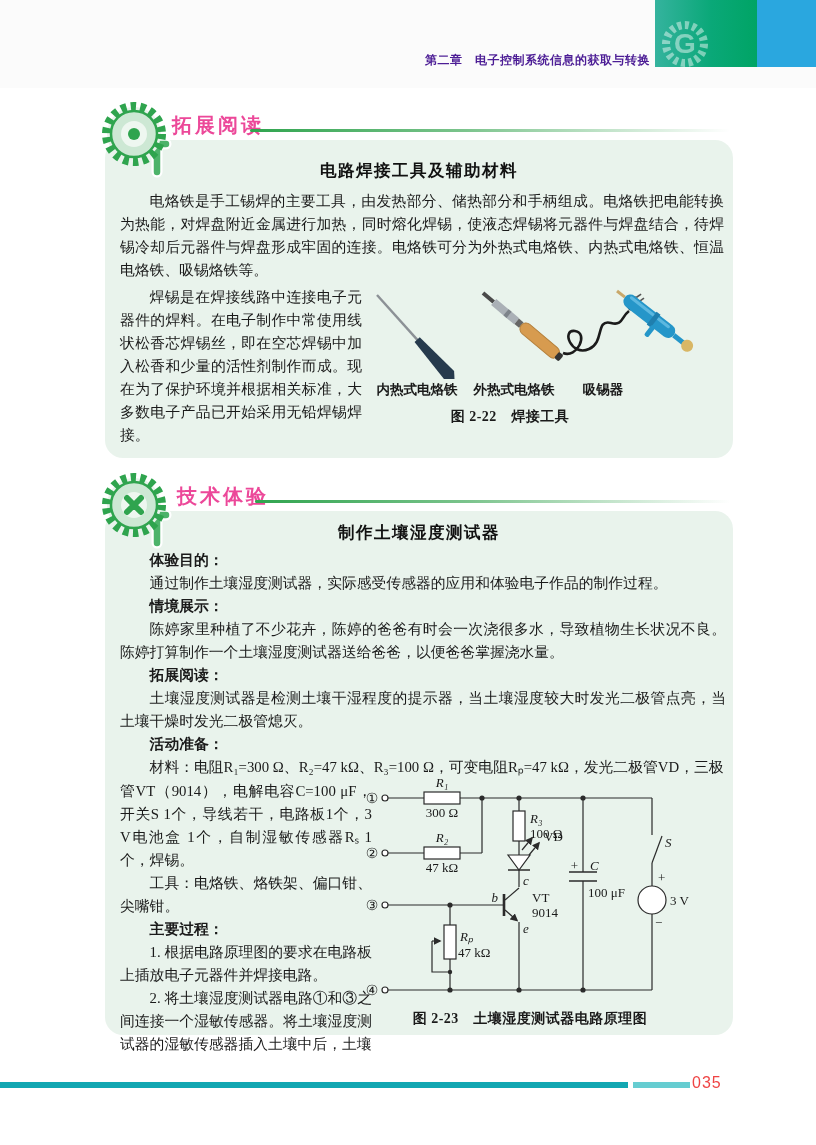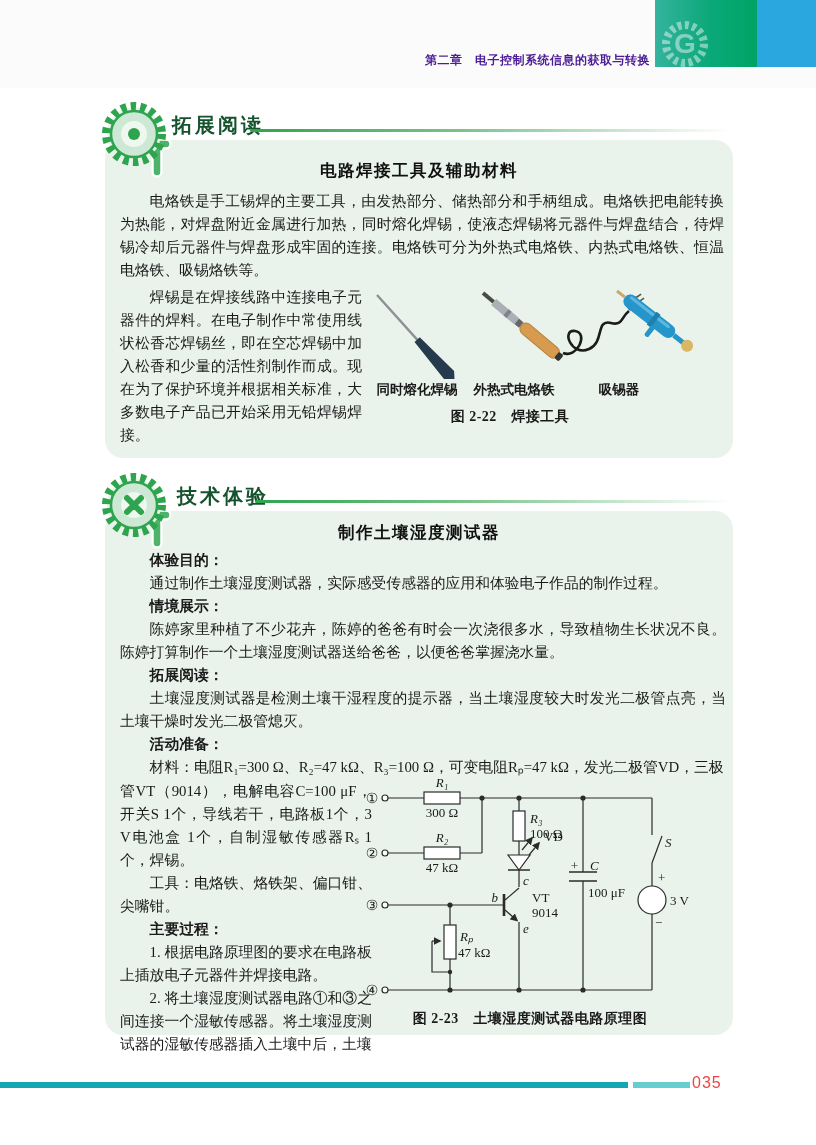--- a/index.html
+++ b/index.html
@@ -12,21 +12,21 @@
              background:linear-gradient(90deg,#35b39e 0%,#0aa878 55%,#00a465 100%);overflow:hidden;}
   .hdr-blue{left:757px;top:0;width:59px;height:67px;background:#2aa7df;}
   .gwm{position:absolute;left:4px;top:18px;opacity:.45;}
   .chapter{left:0;top:52px;width:650px;text-align:right;font-family:"Liberation Sans",sans-serif;
            font-weight:700;font-size:12px;color:#4c1d95;letter-spacing:.5px;}
   
   .gbox{background:#e9f3ec;border-radius:18px;}
   .box1{left:105px;top:140px;width:628px;height:318px;}
   .box2{left:105px;top:511px;width:628px;height:524px;}
   .sec-label{font-family:"Liberation Sans",sans-serif;font-weight:800;font-size:20px;
-             color:#14532d;letter-spacing:3px;
+             color:#ec4899;letter-spacing:3px;
              text-shadow:1px 1px 0 rgba(255,255,255,.85),-1px -1px 0 rgba(255,255,255,.5);}
   .sec-line{height:3px;background:linear-gradient(90deg,#2fa44e 0%,#7cc48d 45%,rgba(233,243,236,0) 100%);
             border-radius:2px;}
   .box-title{width:628px;text-align:center;font-family:"Liberation Sans",sans-serif;
              font-weight:700;font-size:16.5px;color:#111;letter-spacing:1.5px;}
   
   .body-txt{font-size:14.8px;line-height:23px;text-align:justify;}
   .body-txt p{margin:0;text-indent:2em;}
   .noindent{text-indent:0 !important;}
   .bh{font-family:"Liberation Sans",sans-serif;font-weight:700;}
@@ -108,23 +108,23 @@
     <g transform="translate(252,8) rotate(38)">
       <rect x="0" y="-1.5" width="10" height="3" fill="#c9a86a"></rect>
       <rect x="10" y="-7" width="62" height="14" rx="7" fill="#2596c9"></rect>
       <rect x="14" y="-5" width="50" height="3" rx="1.5" fill="#5cb8e0"></rect>
       <rect x="44" y="-8" width="5" height="16" fill="#1f7fae"></rect>
       <rect x="48" y="5" width="5" height="13" rx="2" fill="#2596c9"></rect>
       <rect x="72" y="-2.5" width="12" height="5" fill="#2596c9"></rect>
       <circle cx="89" cy="0" r="6" fill="#d9b765"></circle>
     </g>
   </svg>
-  <div class="abs tool-label" style="left:368px;top:381px;width:98px;">同时熔化焊锡</div>
+  <div class="abs tool-label" style="left:368px;top:381px;width:98px;">内热式电烙铁</div>
   <div class="abs tool-label" style="left:464px;top:381px;width:100px;">外热式电烙铁</div>
-  <div class="abs tool-label" style="left:582px;top:381px;width:74px;">吸锡器</div>
+  <div class="abs tool-label" style="left:566px;top:381px;width:74px;">吸锡器</div>
   <div class="abs fig-caption" style="left:405px;top:408px;width:210px;">图 2-22　焊接工具</div>
 
   <div class="abs gbox box2"></div>
 
   <svg class="abs" style="left:100px;top:469px;" width="74" height="80" viewBox="0 0 74 80">
     <path d="M46 46 H66 M57 46 V74" stroke="#ffffff" stroke-width="11" fill="none" stroke-linecap="round"></path>
     <path d="M46 46 H66 M57 46 V74" stroke="#4db36a" stroke-width="6.5" fill="none" stroke-linecap="round"></path>
     <circle cx="34" cy="36" r="27" fill="#e9f3ec" stroke="#2fa44e" stroke-width="10" stroke-dasharray="5.3 4.2"></circle>
     <circle cx="34" cy="36" r="23" fill="#cde8d4" stroke="#2fa44e" stroke-width="2.5"></circle>
     <circle cx="34" cy="36" r="13" fill="#eef7f0"></circle>

